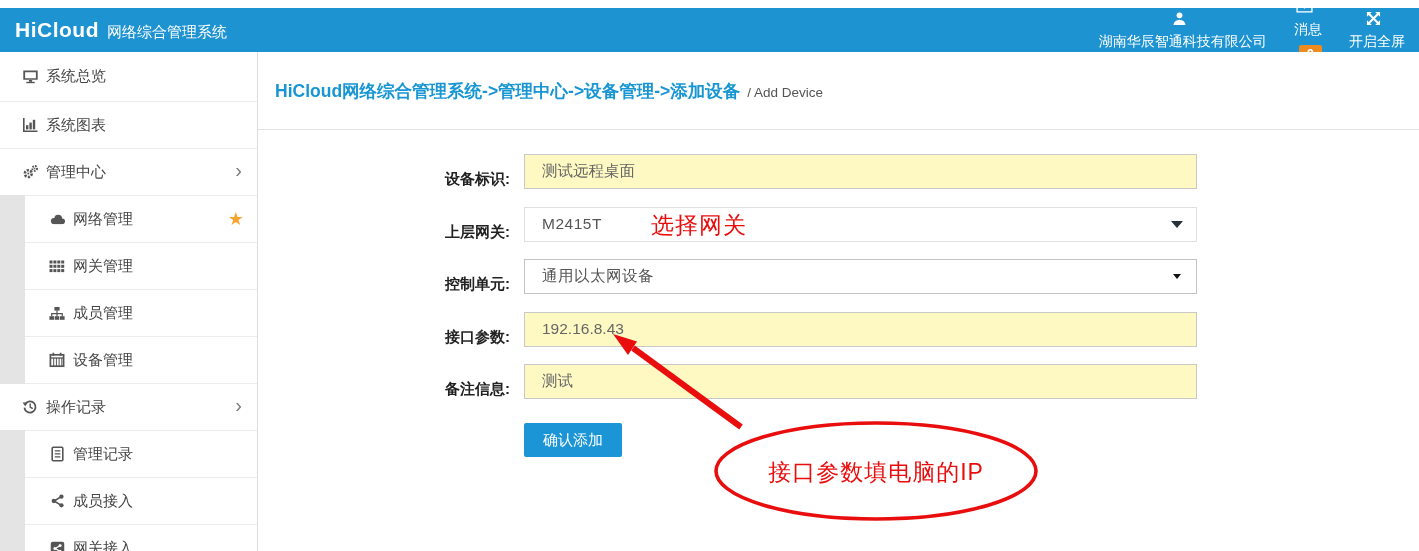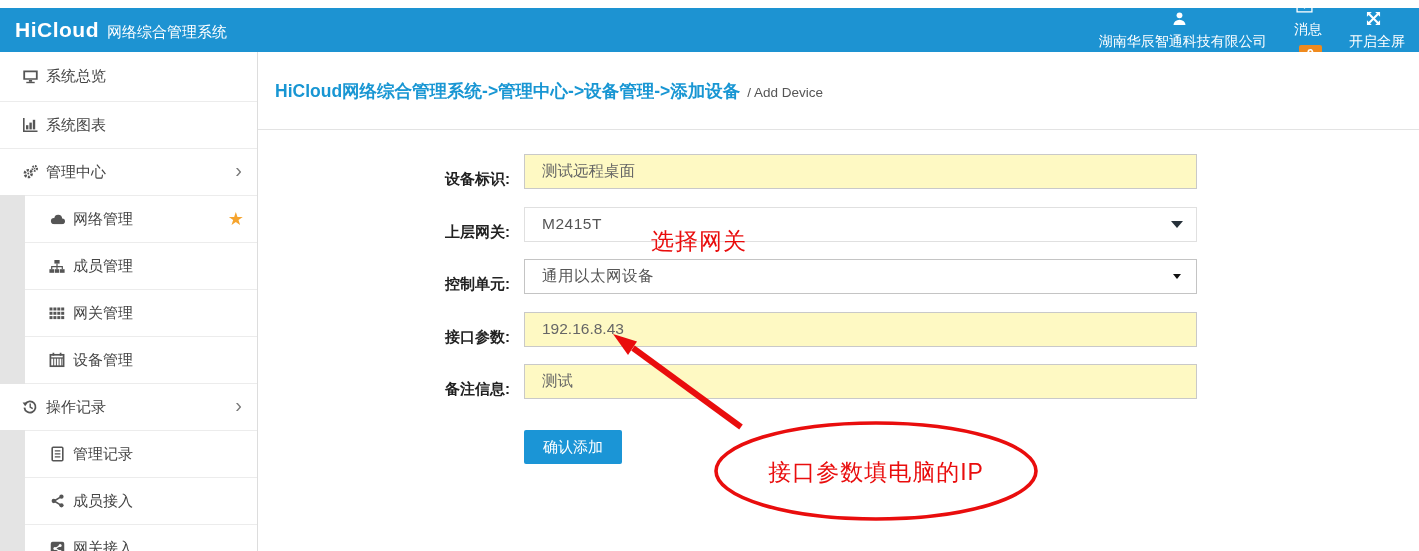--- a/index.html
+++ b/index.html
@@ -36,25 +36,25 @@
   .form-area { padding-top:24px; }
   .form-row { display:flex; align-items:flex-end; height:35px; margin-bottom:17.5px; }
   .form-label { width:252px; text-align:right; font-size:15px; font-weight:700; color:#222; flex:none; }
   .fieldbox { width:673px; height:35px; margin-left:14px; display:flex; align-items:center; background:#fff; }
   .fieldbox input { width:100%; height:100%; border:1px solid #c9c9c9; outline:none; padding:0 12px 0 17px; font-size:15.5px; color:#666; font-family:inherit; background:#fef9c3; }
   .selectbox { width:100%; height:100%; border:1px solid #c4c4c4; display:flex; align-items:center; justify-content:space-between; cursor:pointer; }
   .selectbox.light { border-color:#e0e0e0; }
   .selectbox .selval { font-size:15.5px; color:#555; margin-left:17px; letter-spacing:.5px; }
   .caret-big { width:0; height:0; border-left:6px solid transparent; border-right:6px solid transparent; border-top:7px solid #27313a; margin-right:13px; }
   .caret-small { width:0; height:0; border-left:4px solid transparent; border-right:4px solid transparent; border-top:5px solid #111; margin-right:15px; }
-  .submit-btn { display:block; margin:31px 0 0 266px; width:98px; height:34px; background:#1b95d6; color:#fff; border:none; font-size:15px; font-family:inherit; cursor:pointer; border-radius:2px; }
+  .submit-btn { display:block; margin:24px 0 0 266px; width:98px; height:34px; background:#1b95d6; color:#fff; border:none; font-size:15px; font-family:inherit; cursor:pointer; border-radius:2px; }
 
   
   .ann { position:absolute; color:#e90d0d; z-index:60; pointer-events:none; }
-  .ann-gateway { left:651px; top:218px; font-size:23px; letter-spacing:1px; }
+  .ann-gateway { left:651px; top:202px; font-size:23px; letter-spacing:1px; }
   .ann-ellipse-text { left:715px; top:449px; width:322px; text-align:center; font-size:23px; letter-spacing:1px; }
   .ann-svg { position:absolute; left:0; top:0; width:1419px; height:551px; z-index:55; pointer-events:none; }
 </style>
 </head>
 <body>
 
 <div class="app">
 
   <div class="topbar">
     <div class="brand">
@@ -141,37 +141,20 @@
         <span class="sicon">
           <svg width="17" height="14" viewBox="0 0 17 14" fill="#555">
               <circle cx="5" cy="9" r="3.1"></circle>
               <circle cx="9.2" cy="6.6" r="3.9"></circle>
               <circle cx="13.2" cy="9.3" r="2.8"></circle>
               <rect x="4.6" y="8.6" width="9" height="3.5"></rect>
             </svg>
         </span>
         <span class="lbl">网络管理</span>
         <span class="star">★</span>
-      </div>
-
-      <div class="snav-item lvl2">
-        <span class="sicon">
-          <svg width="16" height="15" viewBox="0 0 16 15">
-              <g fill="#555">
-                <rect x="5.4" y="1" width="5.2" height="3.6"></rect>
-                <rect x="0.4" y="10.2" width="4.6" height="3.6"></rect>
-                <rect x="5.7" y="10.2" width="4.6" height="3.6"></rect>
-                <rect x="11" y="10.2" width="4.6" height="3.6"></rect>
-              </g>
-              <g stroke="#555" stroke-width="1.2" fill="none">
-                <path d="M8 4.6v3M2.7 10.2V7.6h10.6v2.6M8 7.6v2.6"></path>
-              </g>
-            </svg>
-        </span>
-        <span class="lbl">成员管理</span>
       </div>
 
       <div class="snav-item lvl2">
         <span class="sicon">
           <svg width="16" height="13" viewBox="0 0 16 13" fill="#555">
               <g>
                 <rect x="0.5" y="0.5" width="3" height="3"></rect>
                 <rect x="4.4" y="0.5" width="3" height="3"></rect>
                 <rect x="8.3" y="0.5" width="3" height="3"></rect>
                 <rect x="12.2" y="0.5" width="3" height="3"></rect>
@@ -184,20 +167,37 @@
                 <rect x="8.3" y="9.1" width="3" height="3"></rect>
                 <rect x="12.2" y="9.1" width="3" height="3"></rect>
               </g>
             </svg>
         </span>
         <span class="lbl">网关管理</span>
       </div>
 
       <div class="snav-item lvl2">
         <span class="sicon">
+          <svg width="16" height="15" viewBox="0 0 16 15">
+              <g fill="#555">
+                <rect x="5.4" y="1" width="5.2" height="3.6"></rect>
+                <rect x="0.4" y="10.2" width="4.6" height="3.6"></rect>
+                <rect x="5.7" y="10.2" width="4.6" height="3.6"></rect>
+                <rect x="11" y="10.2" width="4.6" height="3.6"></rect>
+              </g>
+              <g stroke="#555" stroke-width="1.2" fill="none">
+                <path d="M8 4.6v3M2.7 10.2V7.6h10.6v2.6M8 7.6v2.6"></path>
+              </g>
+            </svg>
+        </span>
+        <span class="lbl">成员管理</span>
+      </div>
+
+      <div class="snav-item lvl2">
+        <span class="sicon">
           <svg width="16" height="16" viewBox="0 0 16 16">
               <g fill="none" stroke="#555">
                 <rect x="1.4" y="2.8" width="13.2" height="11.4" stroke-width="1.7"></rect>
                 <path d="M1.4 6h13.2" stroke-width="1.3"></path>
                 <path d="M4.4 0.8v3M11.6 0.8v3" stroke-width="1.7"></path>
                 <path d="M4.7 6v8M7.4 6v8M10.1 6v8M12.8 6v8" stroke-width="1"></path>
               </g>
             </svg>
         </span>
         <span class="lbl">设备管理</span>

